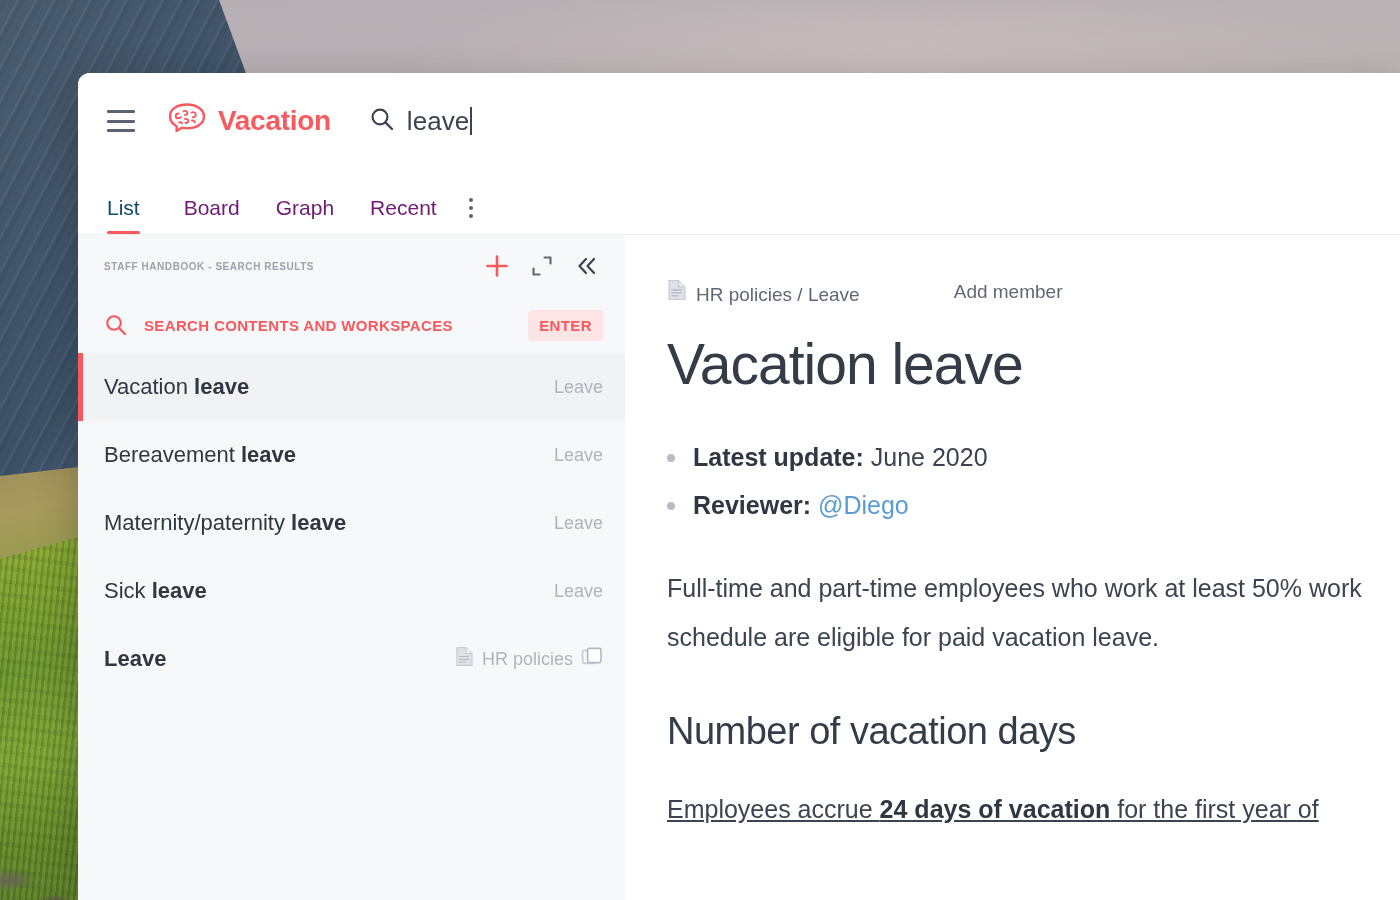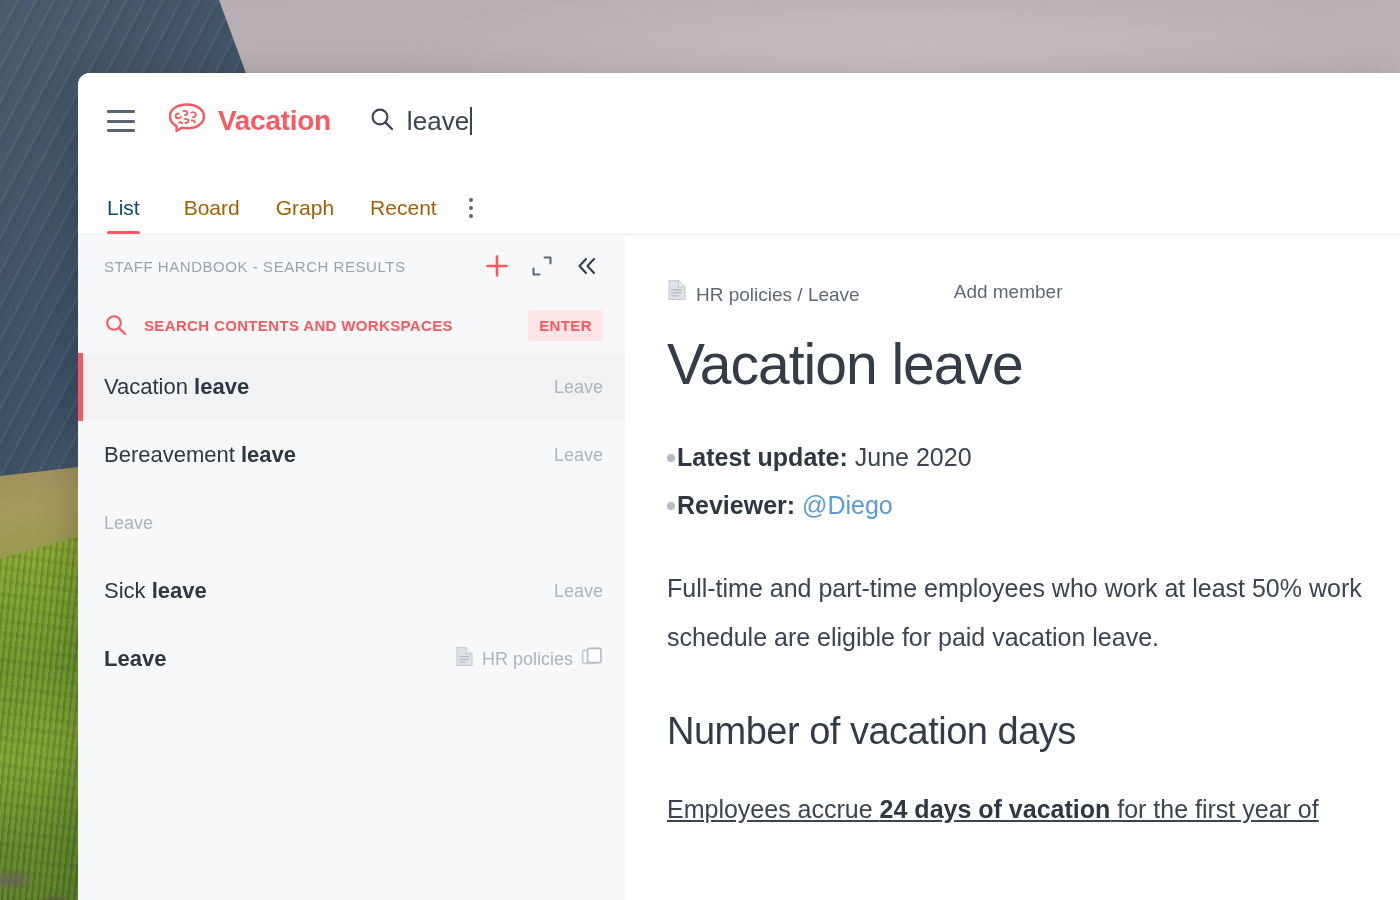--- a/index.html
+++ b/index.html
@@ -143,21 +143,21 @@
 
   
   #tab-bar {
     height: 66px;
     display: flex; align-items: flex-end;
     padding-left: 29px;
     border-bottom: 1px solid #eceef0;
     background: #fff;
   }
   .tab-item {
-    font-size: 21px; color: #a16207;
+    font-size: 21px; color: #701a75;
     padding: 0 18px 14px 18px;
     cursor: pointer; position: relative;
     white-space: nowrap;
   }
   .tab-item:first-child { padding-left: 0; margin-right: 8px; }
   .tab-item.active { color: #0c4a6e; }
   .tab-item.active::after {
     content: ""; position: absolute;
     left: 0; right: 18px; bottom: 0; height: 3px;
     background: #f9585e; border-radius: 2px;
@@ -175,21 +175,21 @@
   #sidebar {
     width: 547px;
     background: #f7f8f9;
     position: relative;
   }
   #sidebar-header {
     display: flex; align-items: center;
     height: 62px; padding: 0 22px 0 26px;
   }
   #workspace-title {
-    font-size: 15px; font-weight: normal; color: #9aa2ad;
+    font-size: 10px; font-weight: bold; color: #9aa2ad;
     letter-spacing: 0.55px; flex: 1; white-space: nowrap;
   }
   .sidebar-tool { cursor: pointer; display:flex; align-items:center; justify-content:center; }
   #add-button { width: 32px; height: 32px; margin-right: 14px; }
   #expand-button { width: 30px; height: 30px; margin-right: 16px; }
   #collapse-button { width: 28px; height: 30px; margin-right: 2px; }
 
   #search-scope-row {
     display: flex; align-items: center;
     height: 56px; padding: 0 22px 0 26px; cursor: pointer;
@@ -242,21 +242,21 @@
     margin-left: 94px; font-size: 19px; color: #5f6875;
     cursor: pointer; white-space: nowrap;
   }
   #doc-title {
     font-size: 57px; font-weight: normal; color: #333c47;
     letter-spacing: -1px; margin-top: 28px; line-height: 1.12;
     white-space: nowrap;
   }
   #doc-bullets { margin-top: 44px; }
   .doc-bullet {
-    display: flex; align-items: flex-start; gap: 2px;
+    display: flex; align-items: flex-start; gap: 18px;
     font-size: 25px; color: #3b4450; line-height: 1.35;
     margin-bottom: 14px; white-space: nowrap;
   }
   .doc-bullet .dot {
     width: 8px; height: 8px; border-radius: 50%;
     background: #b7bcc4; margin-top: 13px; flex: none;
   }
   .doc-bullet b { font-weight: bold; color: #2f3742; }
   .mention { color: #5b9bd5; }
   #doc-paragraph {
@@ -382,20 +382,21 @@
       </div>
 
       <div class="result-row">
         <div class="result-title"><span>Bereavement </span><b>leave</b></div>
         <div class="result-meta">
             <span>Leave</span>
           </div>
       </div>
 
       <div class="result-row">
+        <div class="result-title"><span>Maternity/paternity </span><b>leave</b></div>
         <div class="result-meta">
             <span>Leave</span>
           </div>
       </div>
 
       <div class="result-row">
         <div class="result-title"><span>Sick </span><b>leave</b></div>
         <div class="result-meta">
             <span>Leave</span>
           </div>

